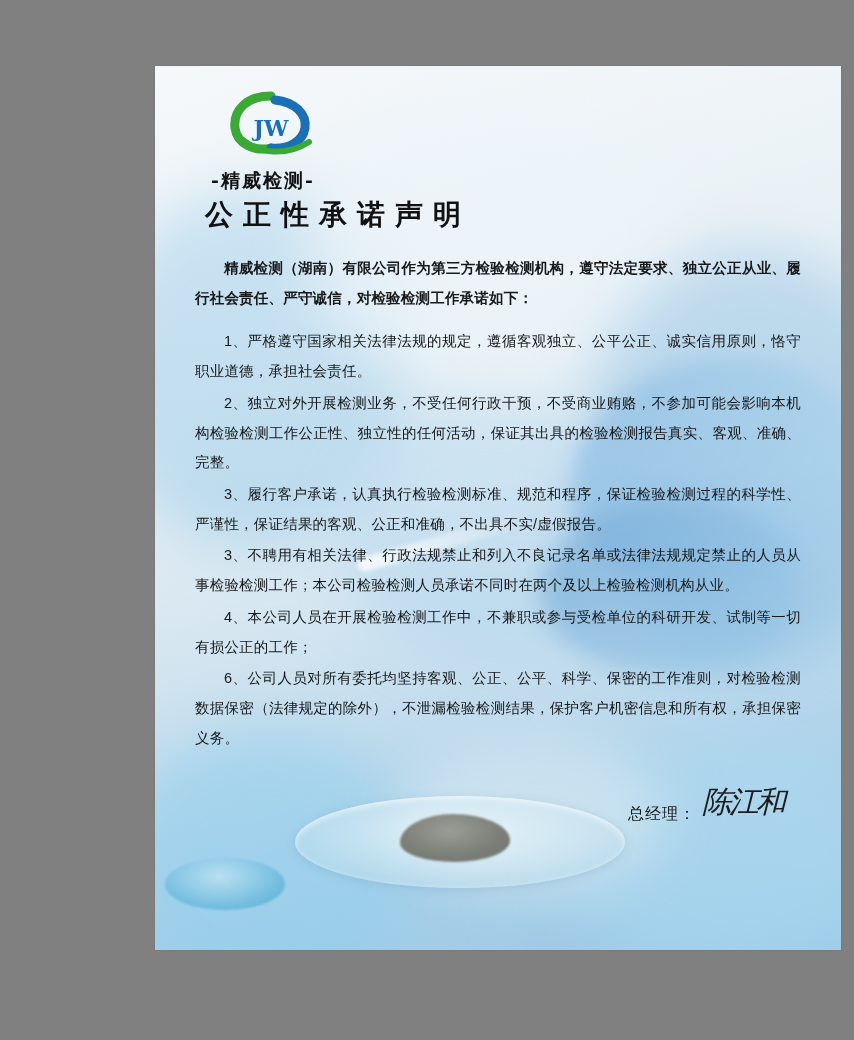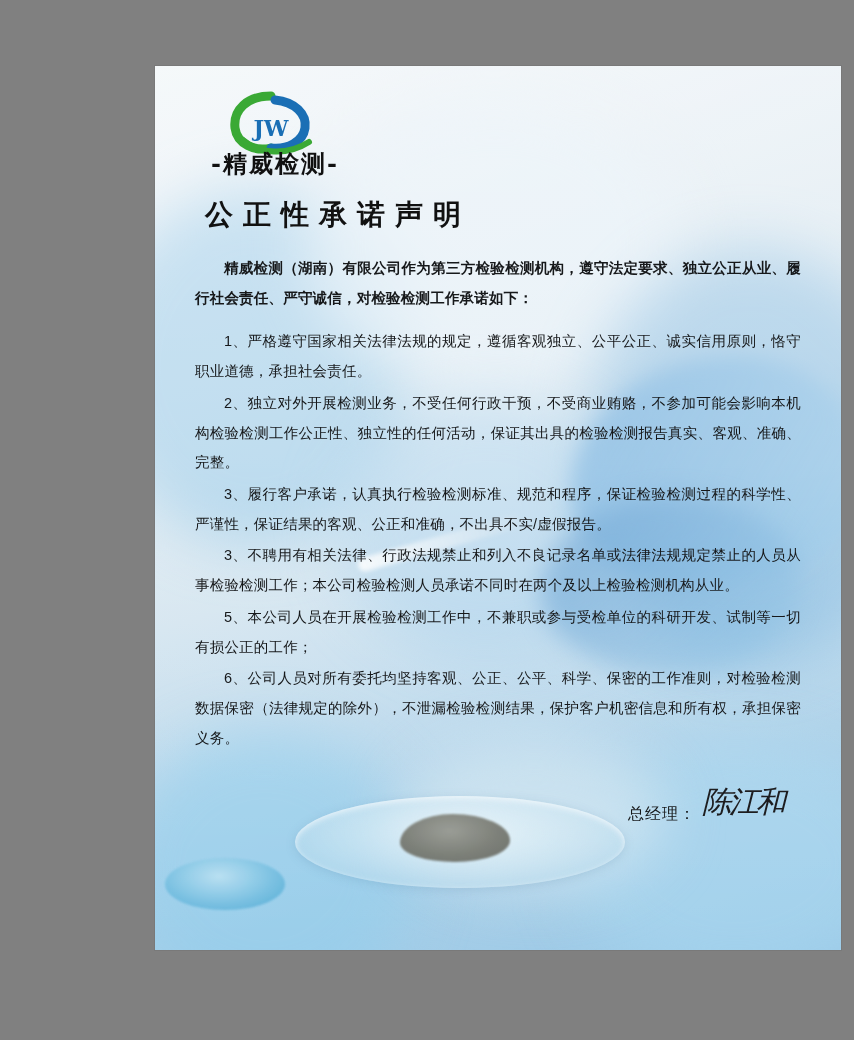--- a/index.html
+++ b/index.html
@@ -101,24 +101,24 @@
 
   .logo-wrap {
     position: relative;
     height: 100px;
     margin-left: 30px;
   }
   .logo-mark { position: absolute; left: 0; top: 0; }
   .brand-name {
     position: absolute;
     left: -14px;
-    top: 58px;
+    top: 78px;
     font-family: "DejaVu Serif", "Liberation Serif", serif;
     font-weight: bold;
-    font-size: 24px;
+    font-size: 19px;
     letter-spacing: 2px;
     color: #111;
     white-space: nowrap;
   }
 
   .doc-title {
     font-family: "DejaVu Serif", "Liberation Serif", serif;
     font-weight: bold;
     font-size: 28px;
     letter-spacing: 10px;
@@ -218,21 +218,21 @@
     </div>
 
     <h1 class="doc-title">公正性承诺声明</h1>
 
     <p class="lead">精威检测（湖南）有限公司作为第三方检验检测机构，遵守法定要求、独立公正从业、履行社会责任、严守诚信，对检验检测工作承诺如下：</p>
 
     <p class="clause">1、严格遵守国家相关法律法规的规定，遵循客观独立、公平公正、诚实信用原则，恪守职业道德，承担社会责任。</p>
     <p class="clause">2、独立对外开展检测业务，不受任何行政干预，不受商业贿赂，不参加可能会影响本机构检验检测工作公正性、独立性的任何活动，保证其出具的检验检测报告真实、客观、准确、完整。</p>
     <p class="clause">3、履行客户承诺，认真执行检验检测标准、规范和程序，保证检验检测过程的科学性、严谨性，保证结果的客观、公正和准确，不出具不实/虚假报告。</p>
     <p class="clause">3、不聘用有相关法律、行政法规禁止和列入不良记录名单或法律法规规定禁止的人员从事检验检测工作；本公司检验检测人员承诺不同时在两个及以上检验检测机构从业。</p>
-    <p class="clause">5、本公司人员在开展检验检测工作中，不兼职或参与受检单位的科研开发、试制等一切有损公正的工作；</p>
+    <p class="clause">4、本公司人员在开展检验检测工作中，不兼职或参与受检单位的科研开发、试制等一切有损公正的工作；</p>
     <p class="clause">6、公司人员对所有委托均坚持客观、公正、公平、科学、保密的工作准则，对检验检测数据保密（法律规定的除外），不泄漏检验检测结果，保护客户机密信息和所有权，承担保密义务。</p>
 
     <div class="sign-row">
       <span class="sign-label">总经理：</span>
       <span class="signature">陈江和</span>
     </div>
 
 
   </div>
 </div>

